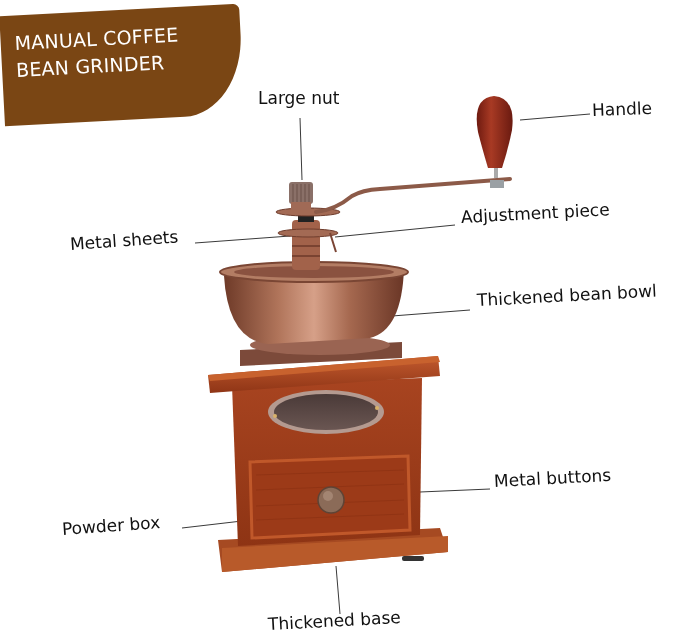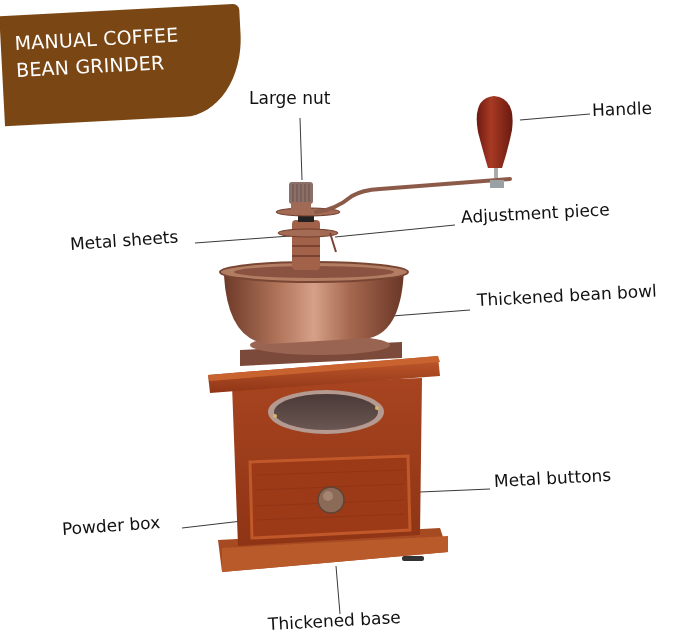--- a/index.html
+++ b/index.html
@@ -129,20 +129,20 @@
   </g>
   <rect x="291" y="202" width="20" height="8" fill="#a06a56"></rect>
 
   <path d="M316 212 Q335 210 352 196 Q362 190 380 189 L510 179" stroke="#8c5a48" stroke-width="4" fill="none" stroke-linecap="round"></path>
   <rect x="490" y="180" width="14" height="8" fill="#9aa0a4"></rect>
 
   <path d="M488 168 Q482 148 478 132 Q472 98 494 96 Q516 98 512 130 Q508 150 502 168 Z" fill="url(#handleGrad)"></path>
   <rect x="494" y="168" width="4" height="10" fill="#aaa"></rect>
 </svg>
 
-<div class="label" style="left:249px; top:88px;text-align:right;">Large nut</div>
+<div class="label" style="left:258px; top:88px;text-align:right;">Large nut</div>
 <div class="label" style="left:592px; top:100px; transform:rotate(-2deg);">Handle</div>
 <div class="label" style="left:461px; top:207px; transform:rotate(-3deg);">Adjustment piece</div>
 <div class="label" style="left:70px; top:234px; transform:rotate(-4deg);">Metal sheets</div>
 <div class="label" style="left:477px; top:290px; transform:rotate(-3deg);">Thickened bean bowl</div>
 <div class="label" style="left:494px; top:471px; transform:rotate(-3deg);">Metal buttons</div>
 <div class="label" style="left:62px; top:519px; transform:rotate(-4deg);">Powder box</div>
 <div class="label" style="left:268px; top:614px; transform:rotate(-3deg);">Thickened base</div>
 
 </body></html>

